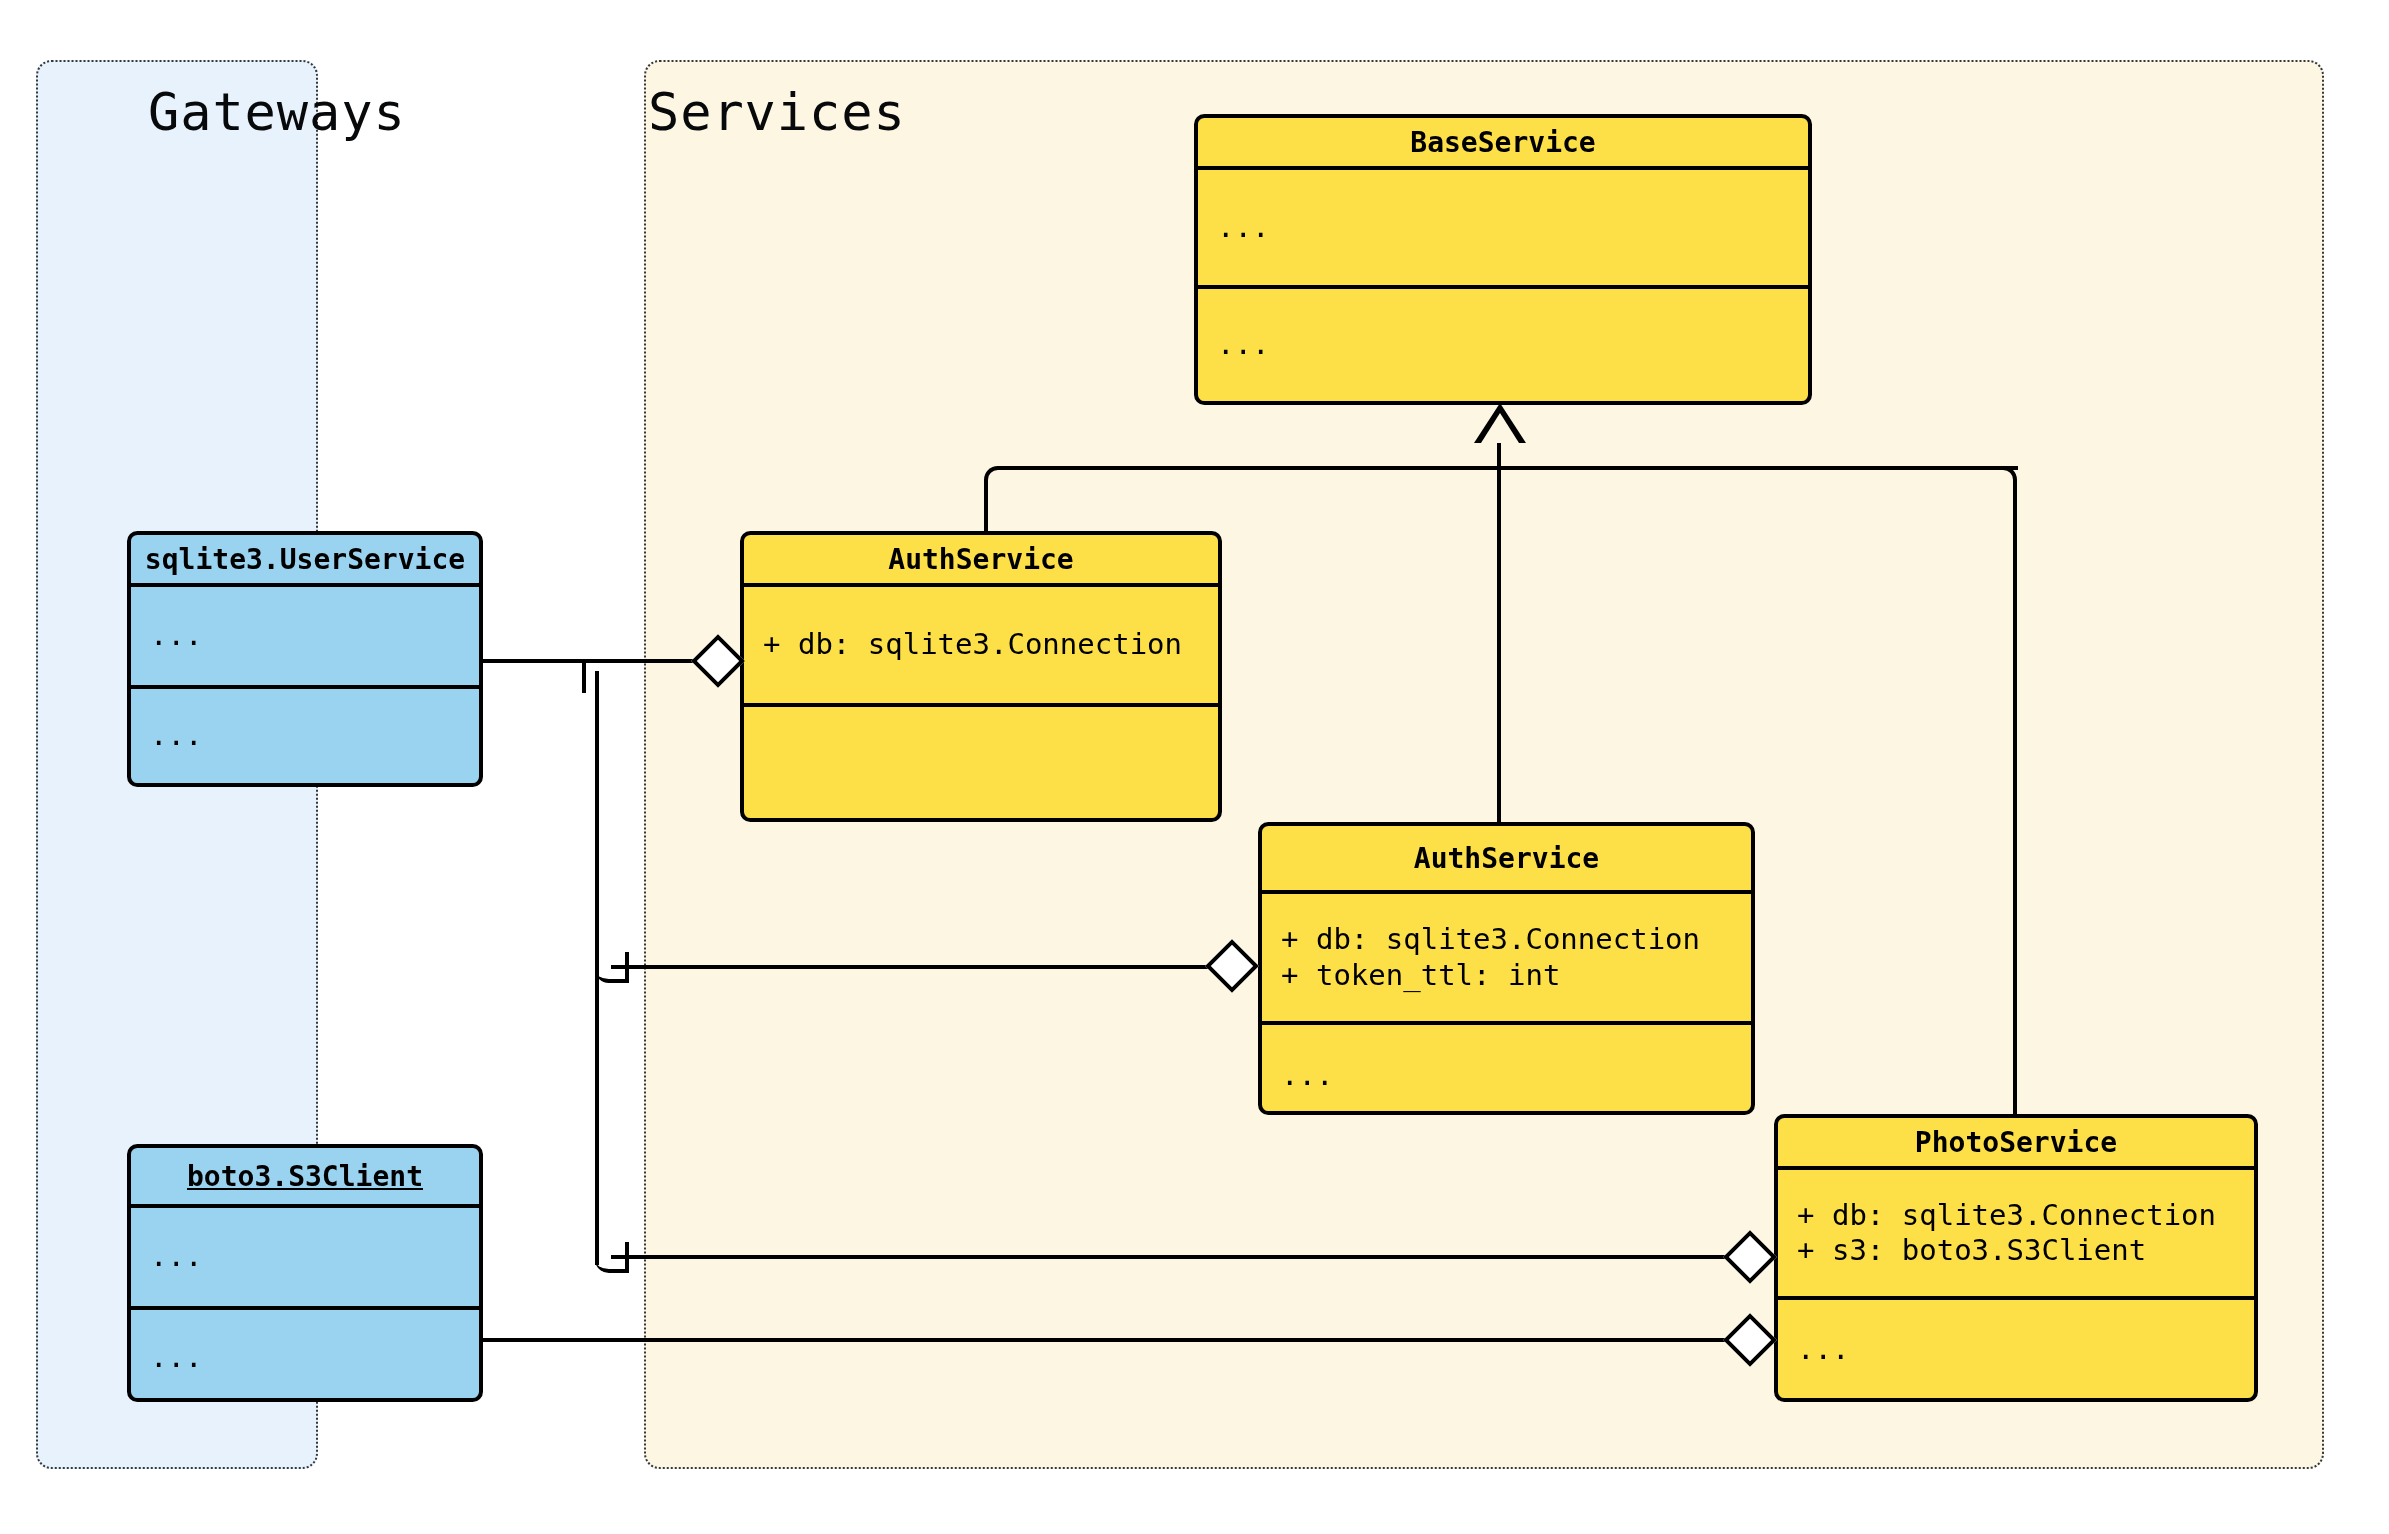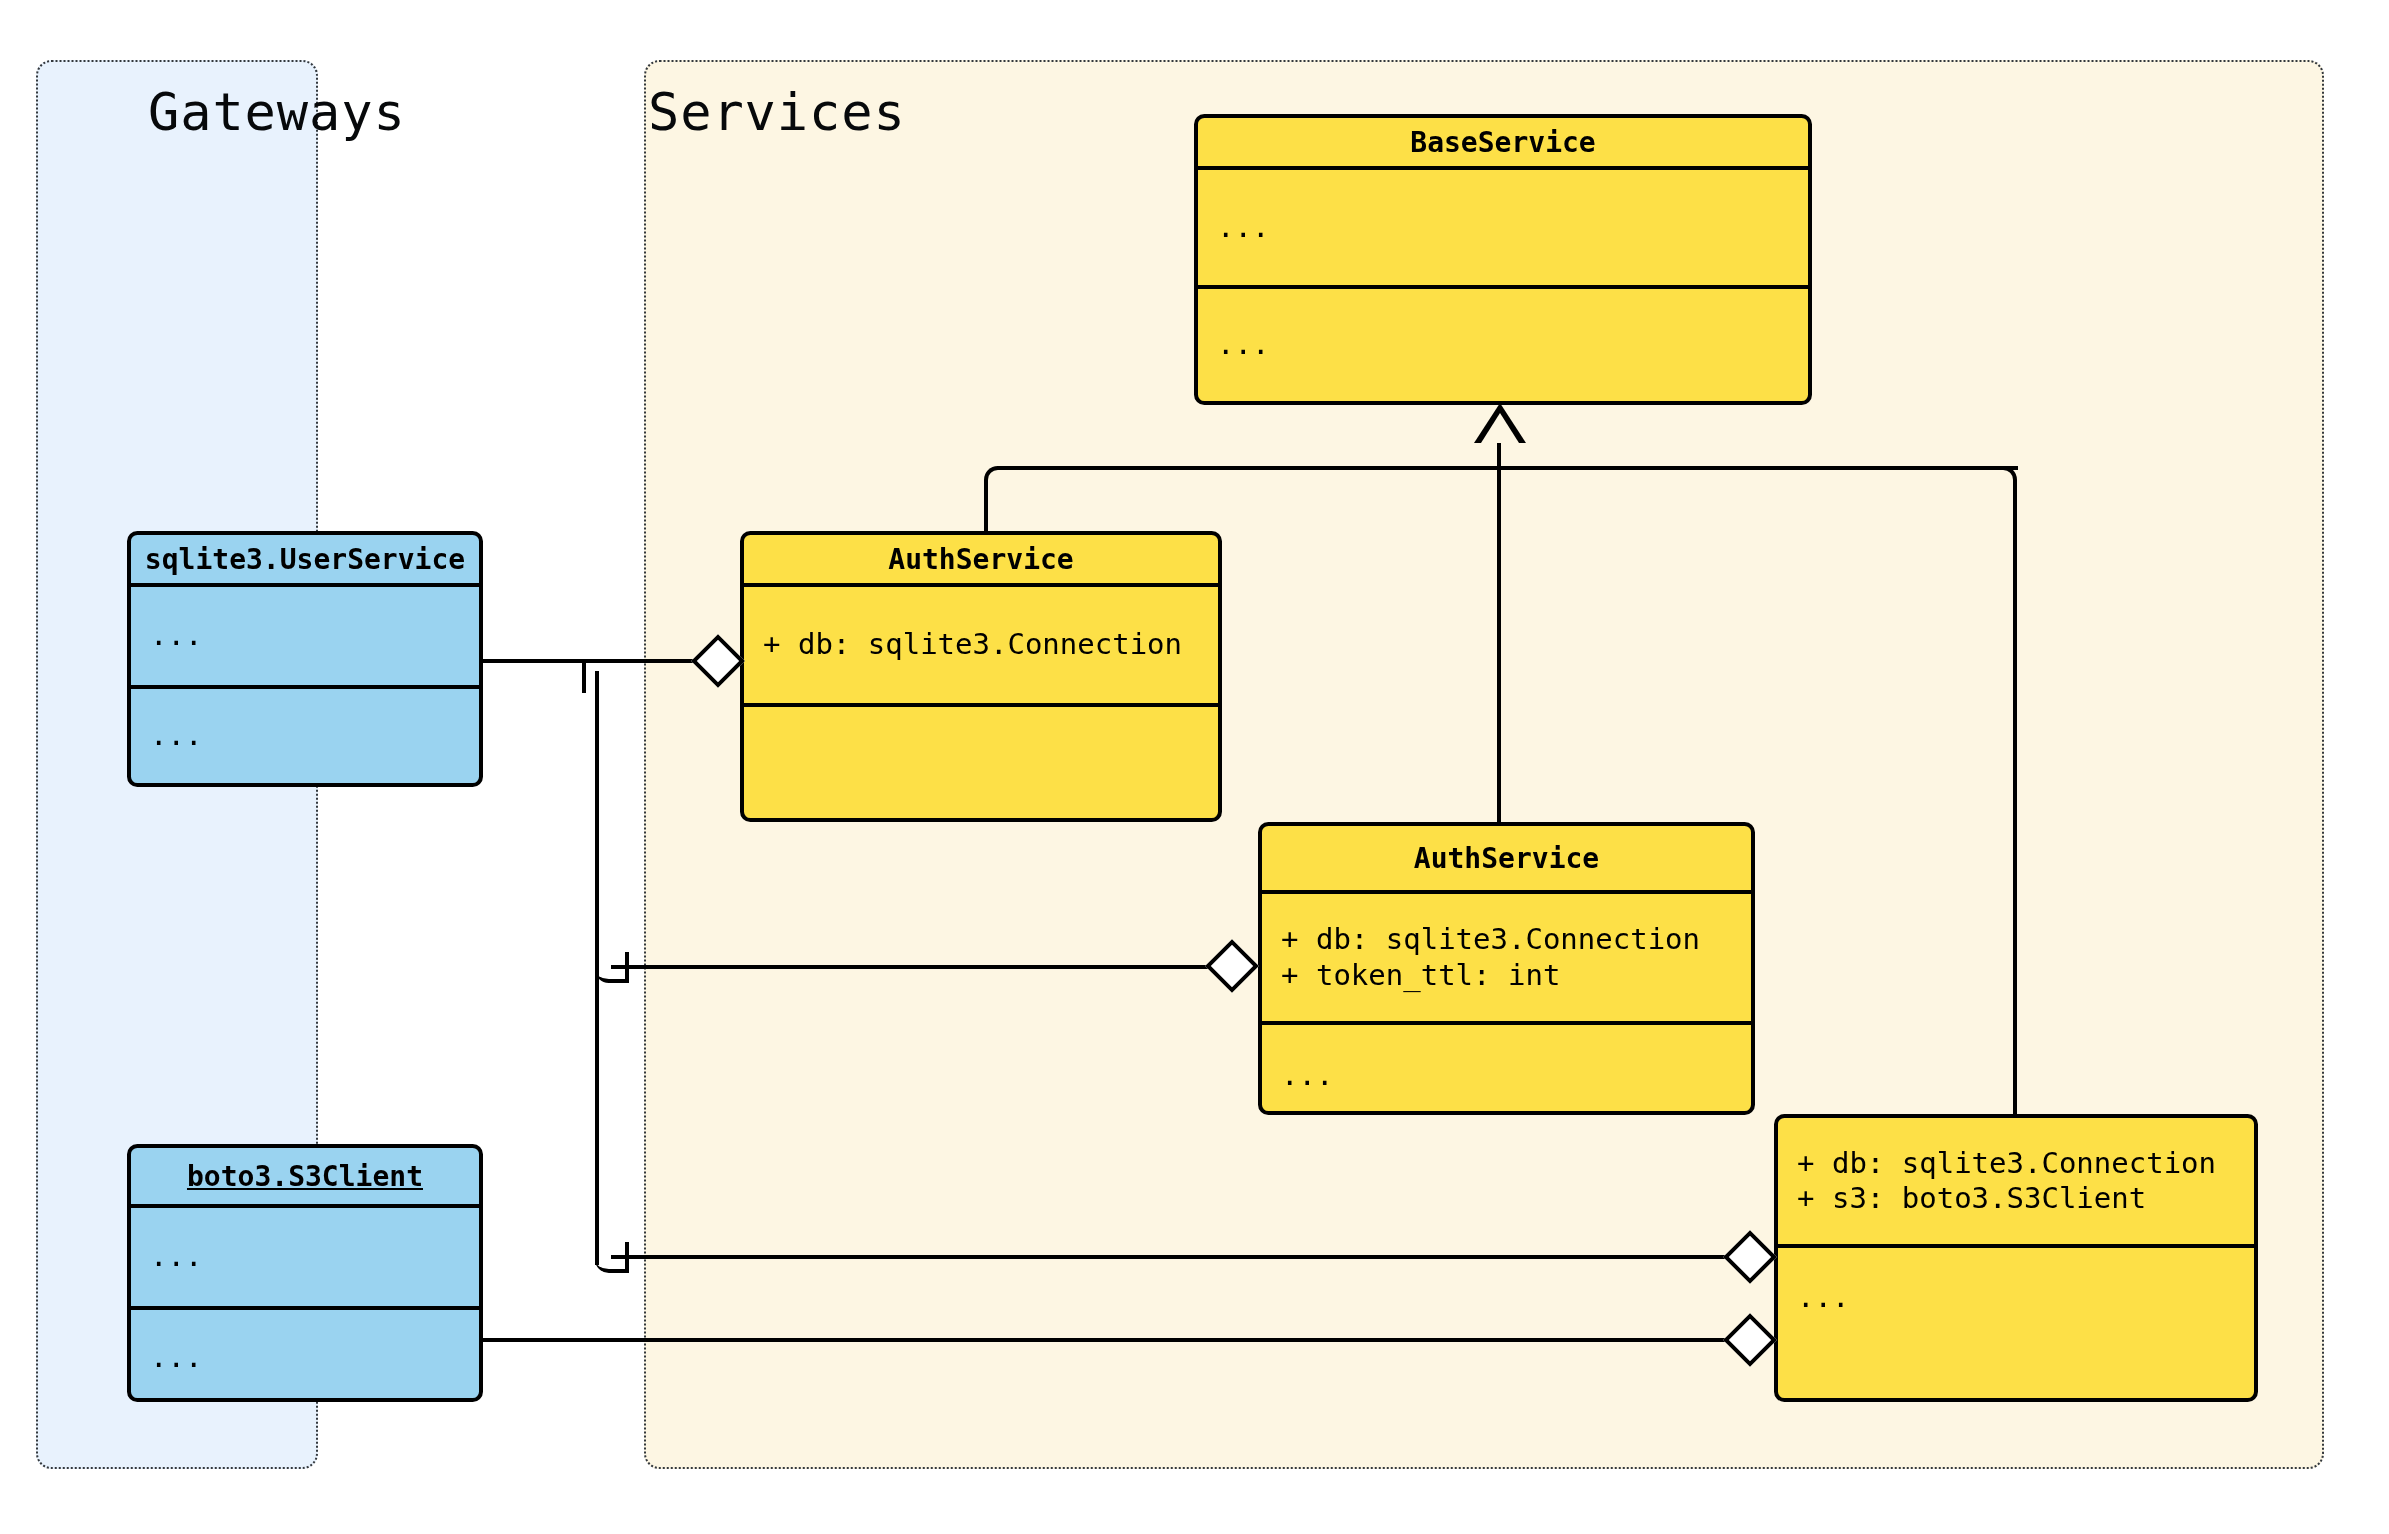--- a/index.html
+++ b/index.html
@@ -163,19 +163,20 @@
   </div>
 
   <div class="cls svc" style="left:1258px;top:822px;width:497px;height:293px;">
     <div class="name" style="height:68px;">AuthService</div>
     <div class="compartment divider" style="height:131px;">+ db: sqlite3.Connection
 + token_ttl: int</div>
     <div class="compartment" style="height:101px;">...</div>
   </div>
 
   <div class="cls svc" style="left:1774px;top:1114px;width:484px;height:288px;">
+    <div class="name" style="height:52px;">PhotoService</div>
     <div class="compartment divider" style="height:130px;">+ db: sqlite3.Connection
 + s3: boto3.S3Client</div>
     <div class="compartment" style="height:100px;">...</div>
   </div>
 
 </div>
 
 
 </body></html>

